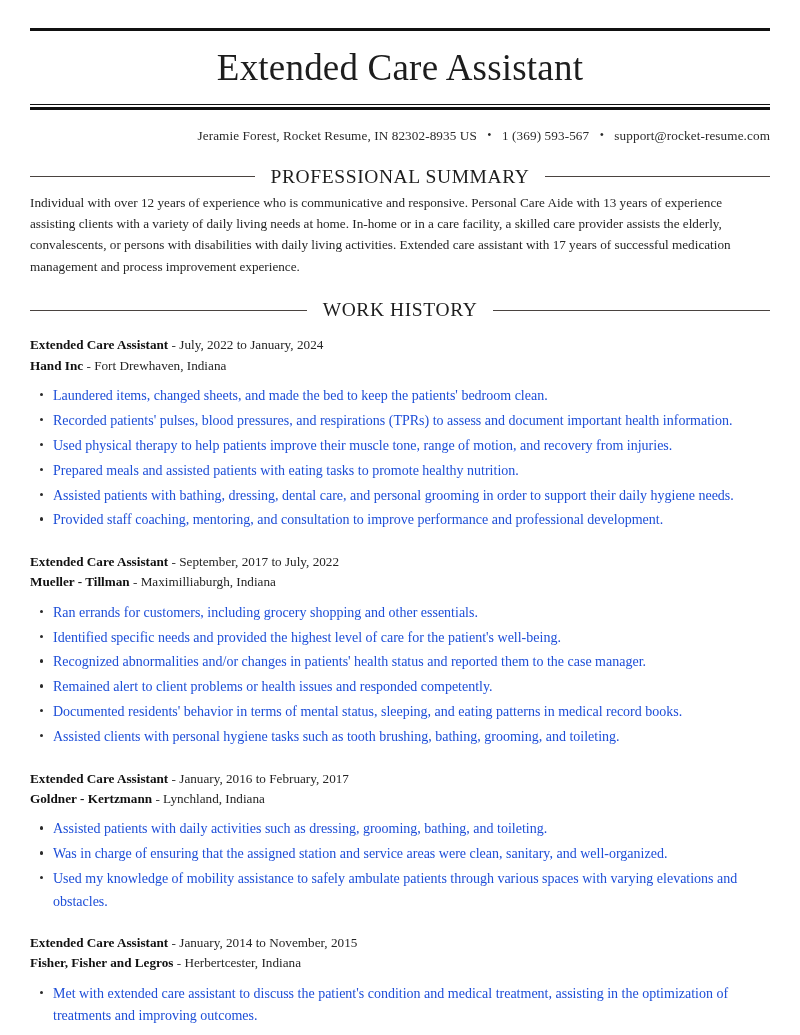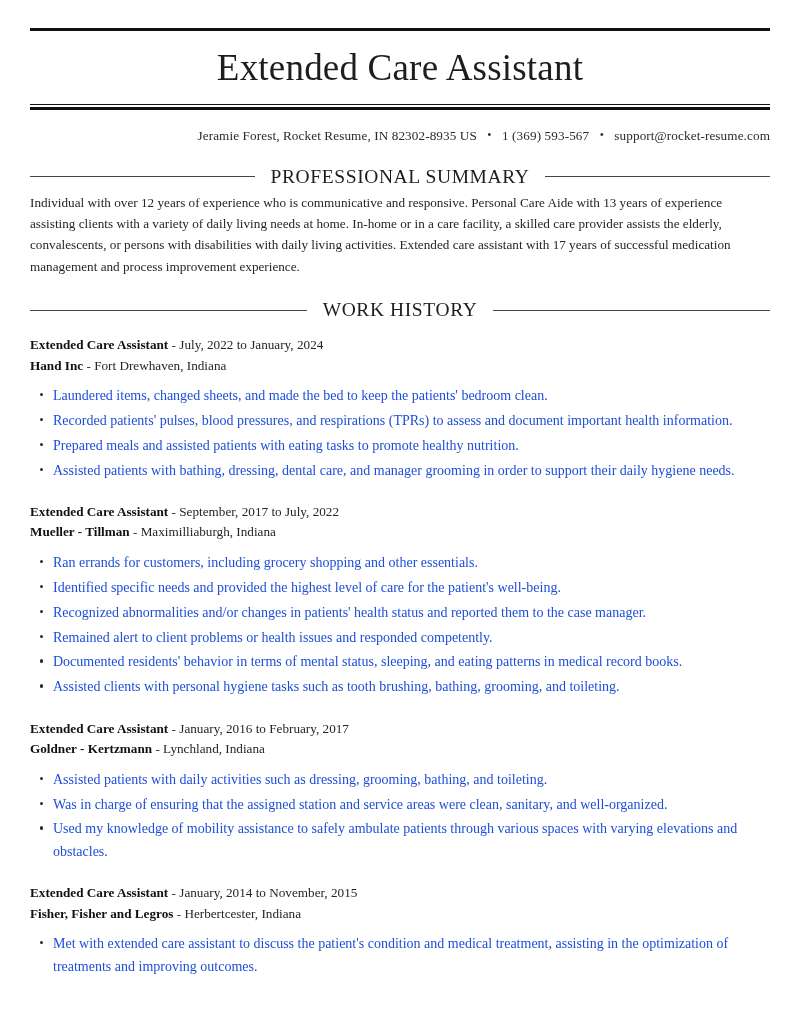--- a/index.html
+++ b/index.html
@@ -165,22 +165,24 @@
     <span class="rule"></span>
   </div>
 
   <div class="jobs" id="jobs-container">
       <div class="job">
         <div class="job-line"><span class="strong">Extended Care Assistant</span><span class="dash"> - </span><span>July, 2022 to January, 2024</span></div>
         <div class="job-line"><span class="strong">Hand Inc</span><span class="dash"> - </span><span>Fort Drewhaven, Indiana</span></div>
         <ul class="job-bullets">
           <li>Laundered items, changed sheets, and made the bed to keep the patients' bedroom clean.</li>
           <li>Recorded patients' pulses, blood pressures, and respirations (TPRs) to assess and document important health information.</li>
+          <li>Used physical therapy to help patients improve their muscle tone, range of motion, and recovery from injuries.</li>
           <li>Prepared meals and assisted patients with eating tasks to promote healthy nutrition.</li>
-          <li>Assisted patients with bathing, dressing, dental care, and manager grooming in order to support their daily hygiene needs.</li>
+          <li>Assisted patients with bathing, dressing, dental care, and personal grooming in order to support their daily hygiene needs.</li>
+          <li>Provided staff coaching, mentoring, and consultation to improve performance and professional development.</li>
         </ul>
       </div>
       <div class="job">
         <div class="job-line"><span class="strong">Extended Care Assistant</span><span class="dash"> - </span><span>September, 2017 to July, 2022</span></div>
         <div class="job-line"><span class="strong">Mueller - Tillman</span><span class="dash"> - </span><span>Maximilliaburgh, Indiana</span></div>
         <ul class="job-bullets">
           <li>Ran errands for customers, including grocery shopping and other essentials.</li>
           <li>Identified specific needs and provided the highest level of care for the patient's well-being.</li>
           <li>Recognized abnormalities and/or changes in patients' health status and reported them to the case manager.</li>
           <li>Remained alert to client problems or health issues and responded competently.</li>

